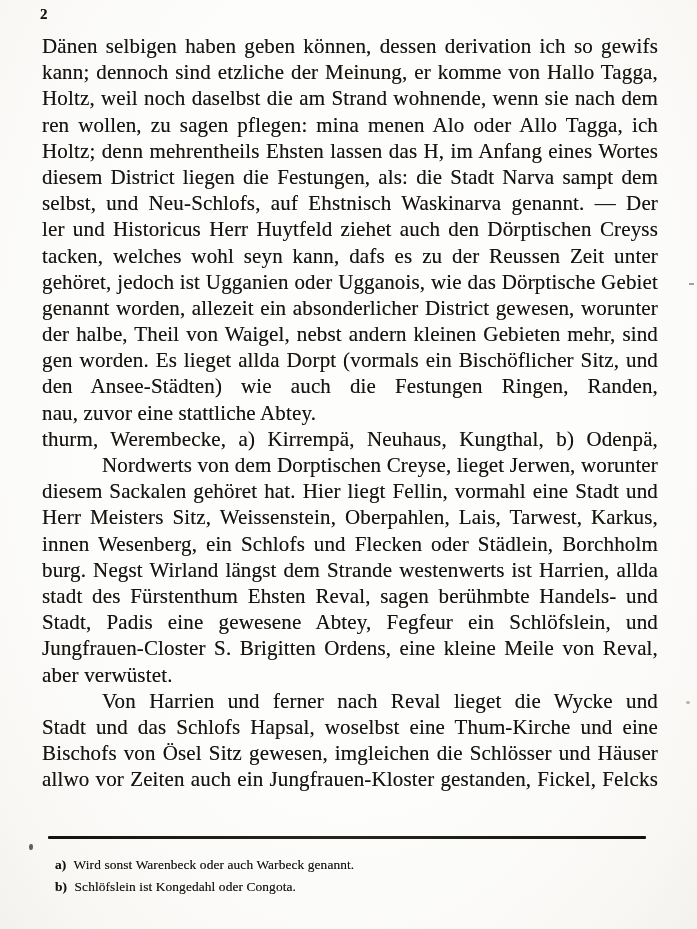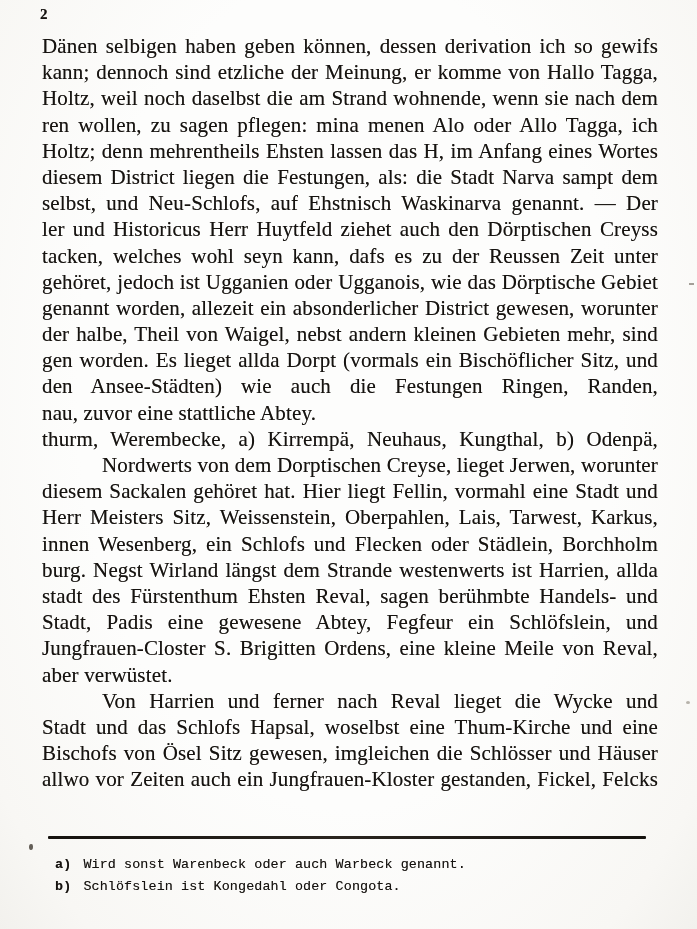--- a/index.html
+++ b/index.html
@@ -94,21 +94,21 @@
   .footnotes {
     position: absolute;
     left: 55px;
     top: 854px;
     width: 560px;
     font-size: 13.4px;
     line-height: 22px;
     letter-spacing: 0.1px;
     text-shadow: 0 0 0.5px rgba(20,16,10,0.5);
   }
-  .footnote { white-space: nowrap; font-family: Liberation Mono, monospace; }
+  .footnote { white-space: nowrap; }
   .fn-label { font-weight: bold; padding-right: 4px; }
 </style>
 </head>
 <body>
 
 <div class="page">
   <div class="page-number">2</div>
 
   <div class="body-text">
       <div class="paragraph">

